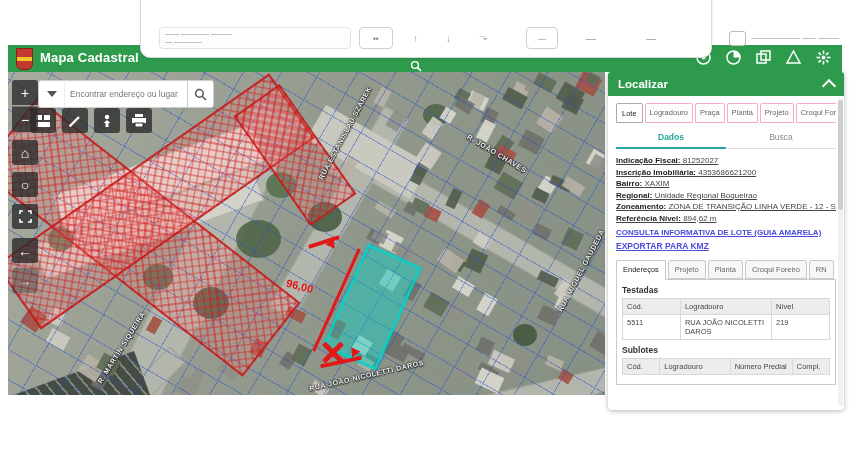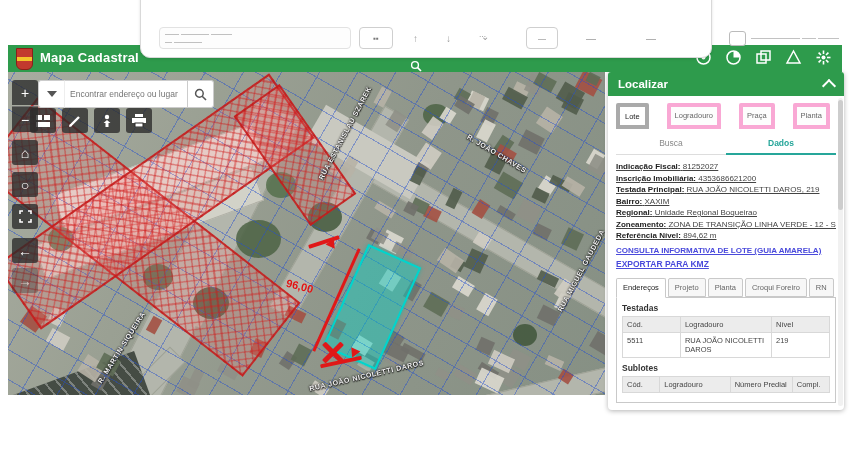--- a/index.html
+++ b/index.html
@@ -48,21 +48,21 @@
   .sb-input{width:112px;border:1px solid #ccc;border-left:1px solid #eee;font-size:8.5px;padding:0 5px;color:#555;outline:none;font-family:"Liberation Sans",sans-serif;}
   .sb-btn{width:25px;background:#fff;border:1px solid #ccc;border-left:none;border-radius:0 3px 3px 0;display:flex;align-items:center;justify-content:center;}
   
   .panel{position:absolute;left:608px;top:72px;width:236px;height:338px;background:#fff;z-index:25;
          box-shadow:0 1px 5px rgba(0,0,0,.3);border-radius:3px 3px 4px 4px;overflow:hidden;}
   .panel-head{height:24px;background:#2E9B4C;color:#fff;display:flex;align-items:center;justify-content:space-between;padding:0 10px;}
   .panel-title{font-size:11.5px;font-weight:bold;}
   .chev-up{width:8px;height:8px;border-left:2px solid #fff;border-top:2px solid #fff;transform:rotate(45deg);margin-top:4px;}
   .panel-body{padding:7px 8px 0 8px;position:relative;}
   .tabrow{display:flex;overflow:hidden;}
-  .tab{border:4px solid #f9a8d4;background:#fdfdfd;color:#666;font-size:7.5px;padding:4px 4px;white-space:nowrap;border-radius:2px 2px 0 0;margin-right:18px;}
+  .tab{border:1px solid #f9a8d4;background:#fdfdfd;color:#666;font-size:7.5px;padding:4px 4px;white-space:nowrap;border-radius:2px 2px 0 0;margin-right:2px;}
   .tab.active{background:#fff;color:#222;padding:5px 5px 4px 5px;border-color:#aaa;}
   .subtabs{display:flex;border-bottom:1px solid #ddd;margin-top:4px;}
   .subtab{flex:1;text-align:center;font-size:8.5px;color:#8a8a8a;padding:5px 0;}
   .subtab.active{color:#26A69A;border-bottom:2px solid #26A69A;margin-bottom:-1px;font-weight:bold;}
   .fields{margin-top:6px;}
   .drow{font-size:8px;line-height:11.5px;color:#444;white-space:nowrap;overflow:hidden;text-decoration:underline;}
   .drow b{color:#1d1d1d;}
   .plink{display:block;font-size:8px;font-weight:bold;color:#4A4ADB;text-decoration:underline;margin-top:4px;white-space:nowrap;}
   .plink.kmz{font-size:8.5px;margin-top:4px;}
   .innertabs{display:flex;margin-top:9px;position:relative;z-index:2;}
@@ -364,27 +364,26 @@
     <div class="panel-body">
       <div class="tabrow">
         <span class="tab active">Lote</span>
         <span class="tab">Logradouro</span>
         <span class="tab">Praça</span>
         <span class="tab">Planta</span>
         <span class="tab">Projeto</span>
         <span class="tab">Croqui Foreiro</span>
       </div>
       <div class="subtabs">
+        <span class="subtab active">Dados</span>
         <span class="subtab">Busca</span>
-        <span class="subtab active">Dados</span>
       </div>
       <div class="fields">
         <div class="drow"><b>Indicação Fiscal:</b> <span>81252027</span></div>
         <div class="drow"><b>Inscrição Imobiliária:</b> <span>4353686621200</span></div>
-        <div class="drow"><b>Testada Principal:</b> <span>RUA JOÃO NICOLETTI DAROS, 219</span></div>
         <div class="drow"><b>Bairro:</b> <span>XAXIM</span></div>
         <div class="drow"><b>Regional:</b> <span>Unidade Regional Boqueirao</span></div>
         <div class="drow"><b>Zoneamento:</b> <span>ZONA DE TRANSIÇÃO LINHA VERDE - 12 - S. SUL-AIB3</span></div>
         <div class="drow"><b>Referência Nível:</b> <span>894,62 m</span></div>
       </div>
       <a class="plink" href="#">CONSULTA INFORMATIVA DE LOTE (GUIA AMARELA)</a>
       <a class="plink kmz" href="#">EXPORTAR PARA KMZ</a>
 
       <div class="innertabs">
         <span class="itab active">Endereços</span>

